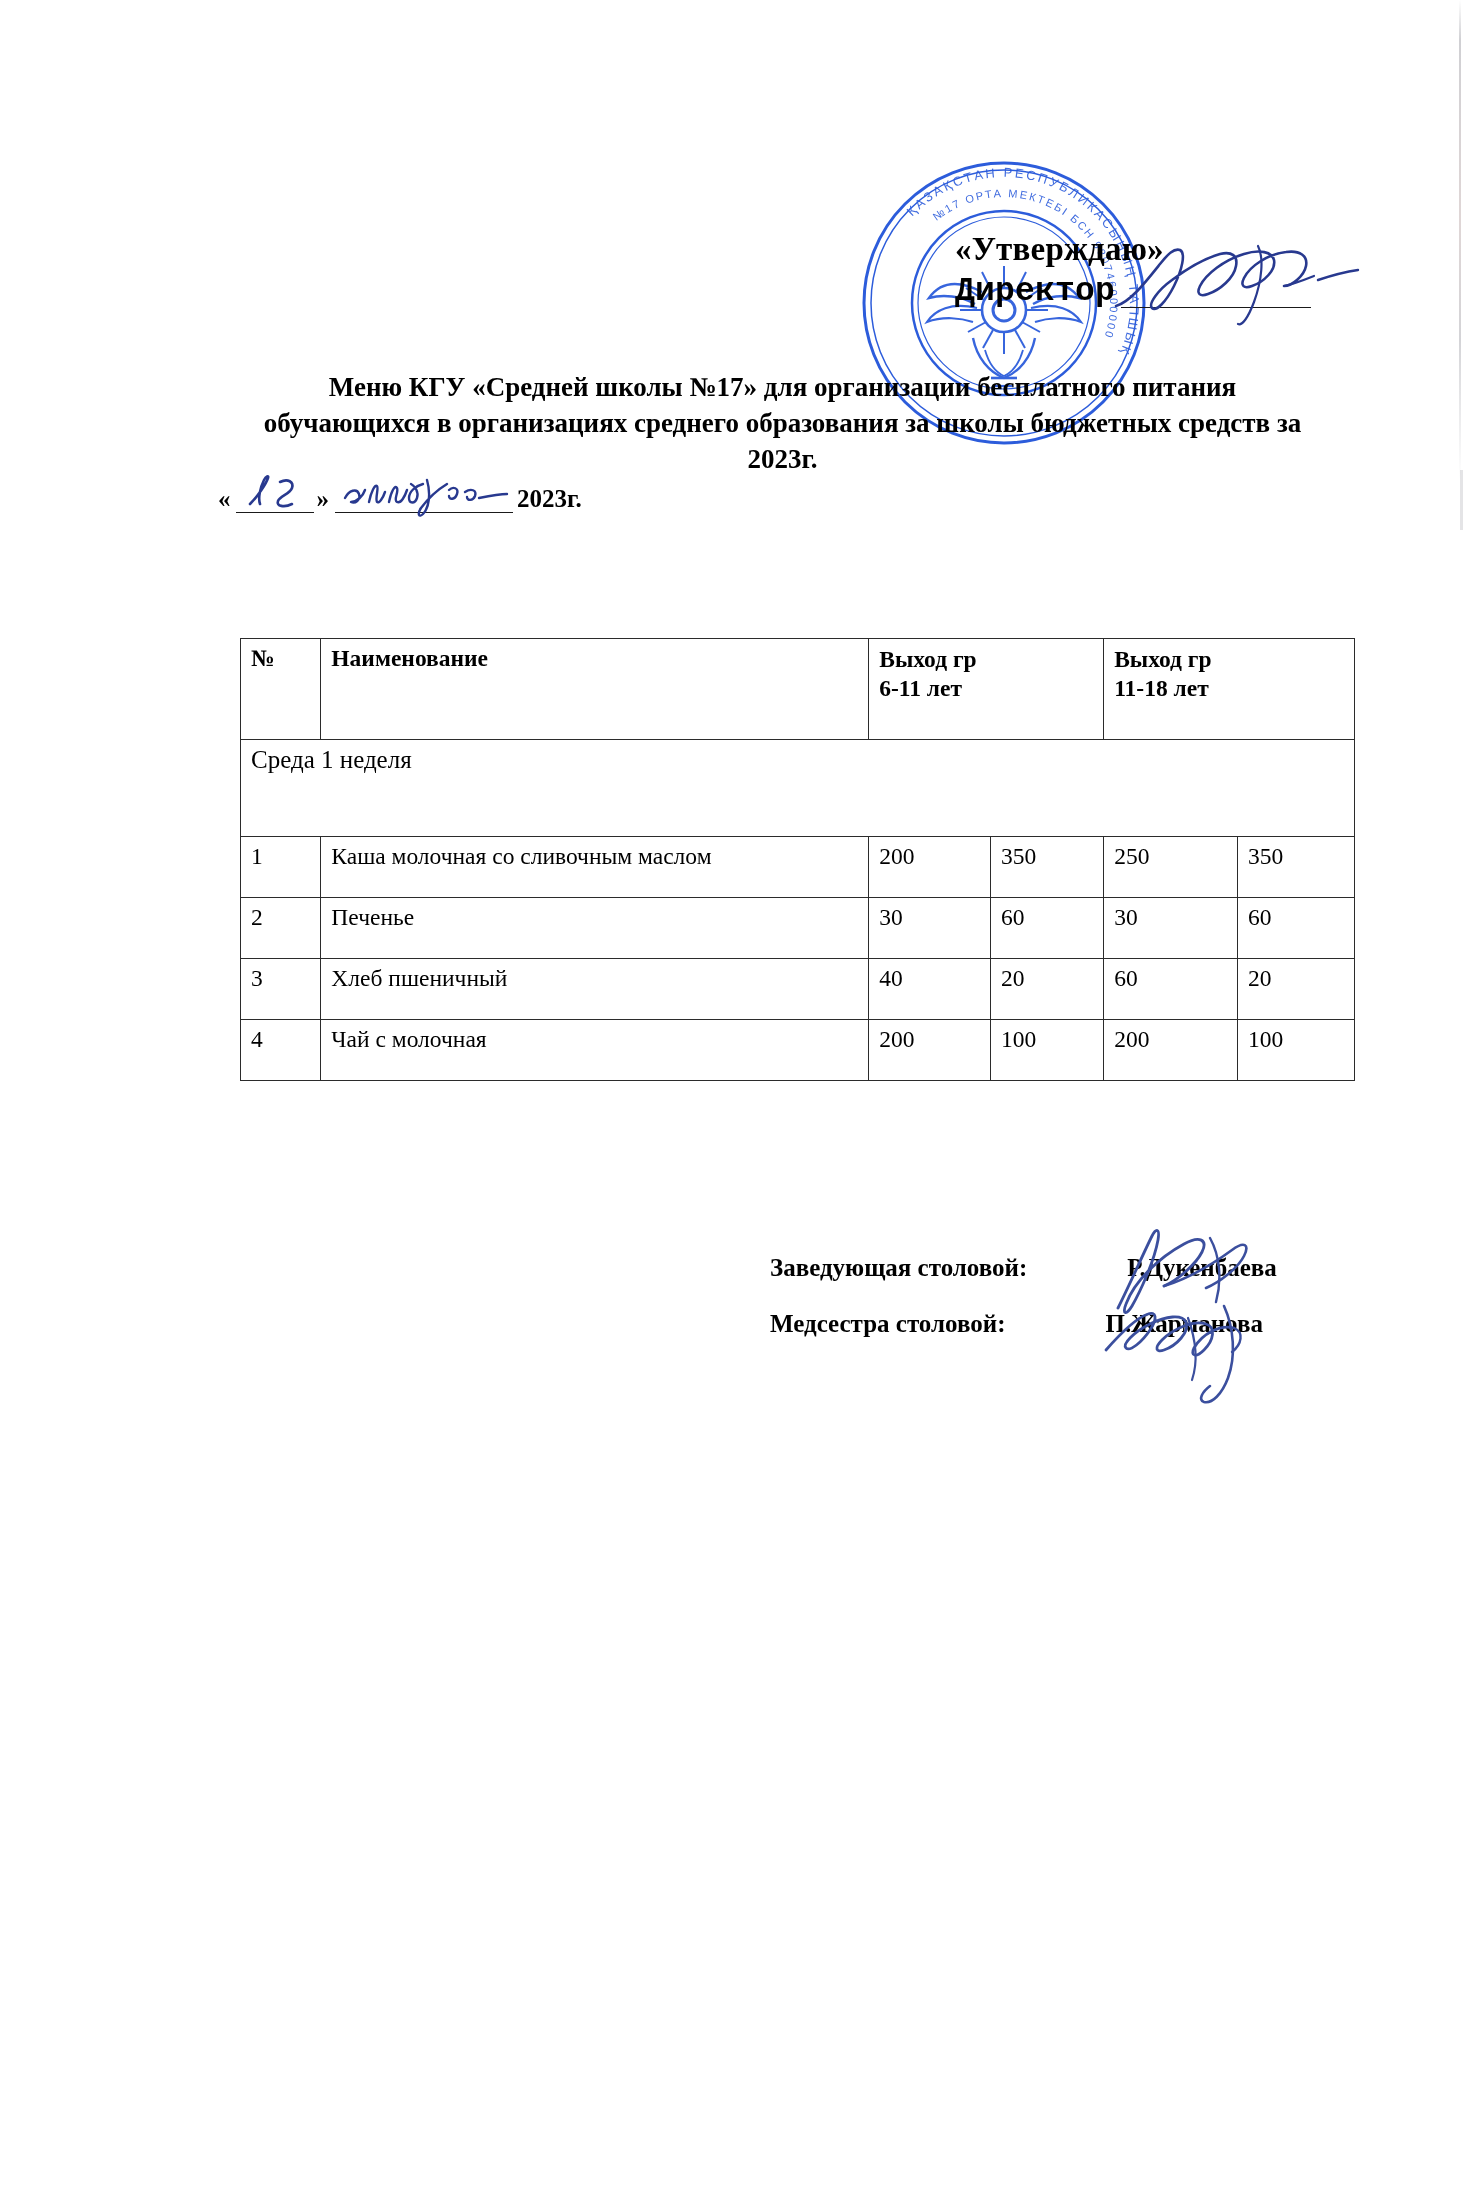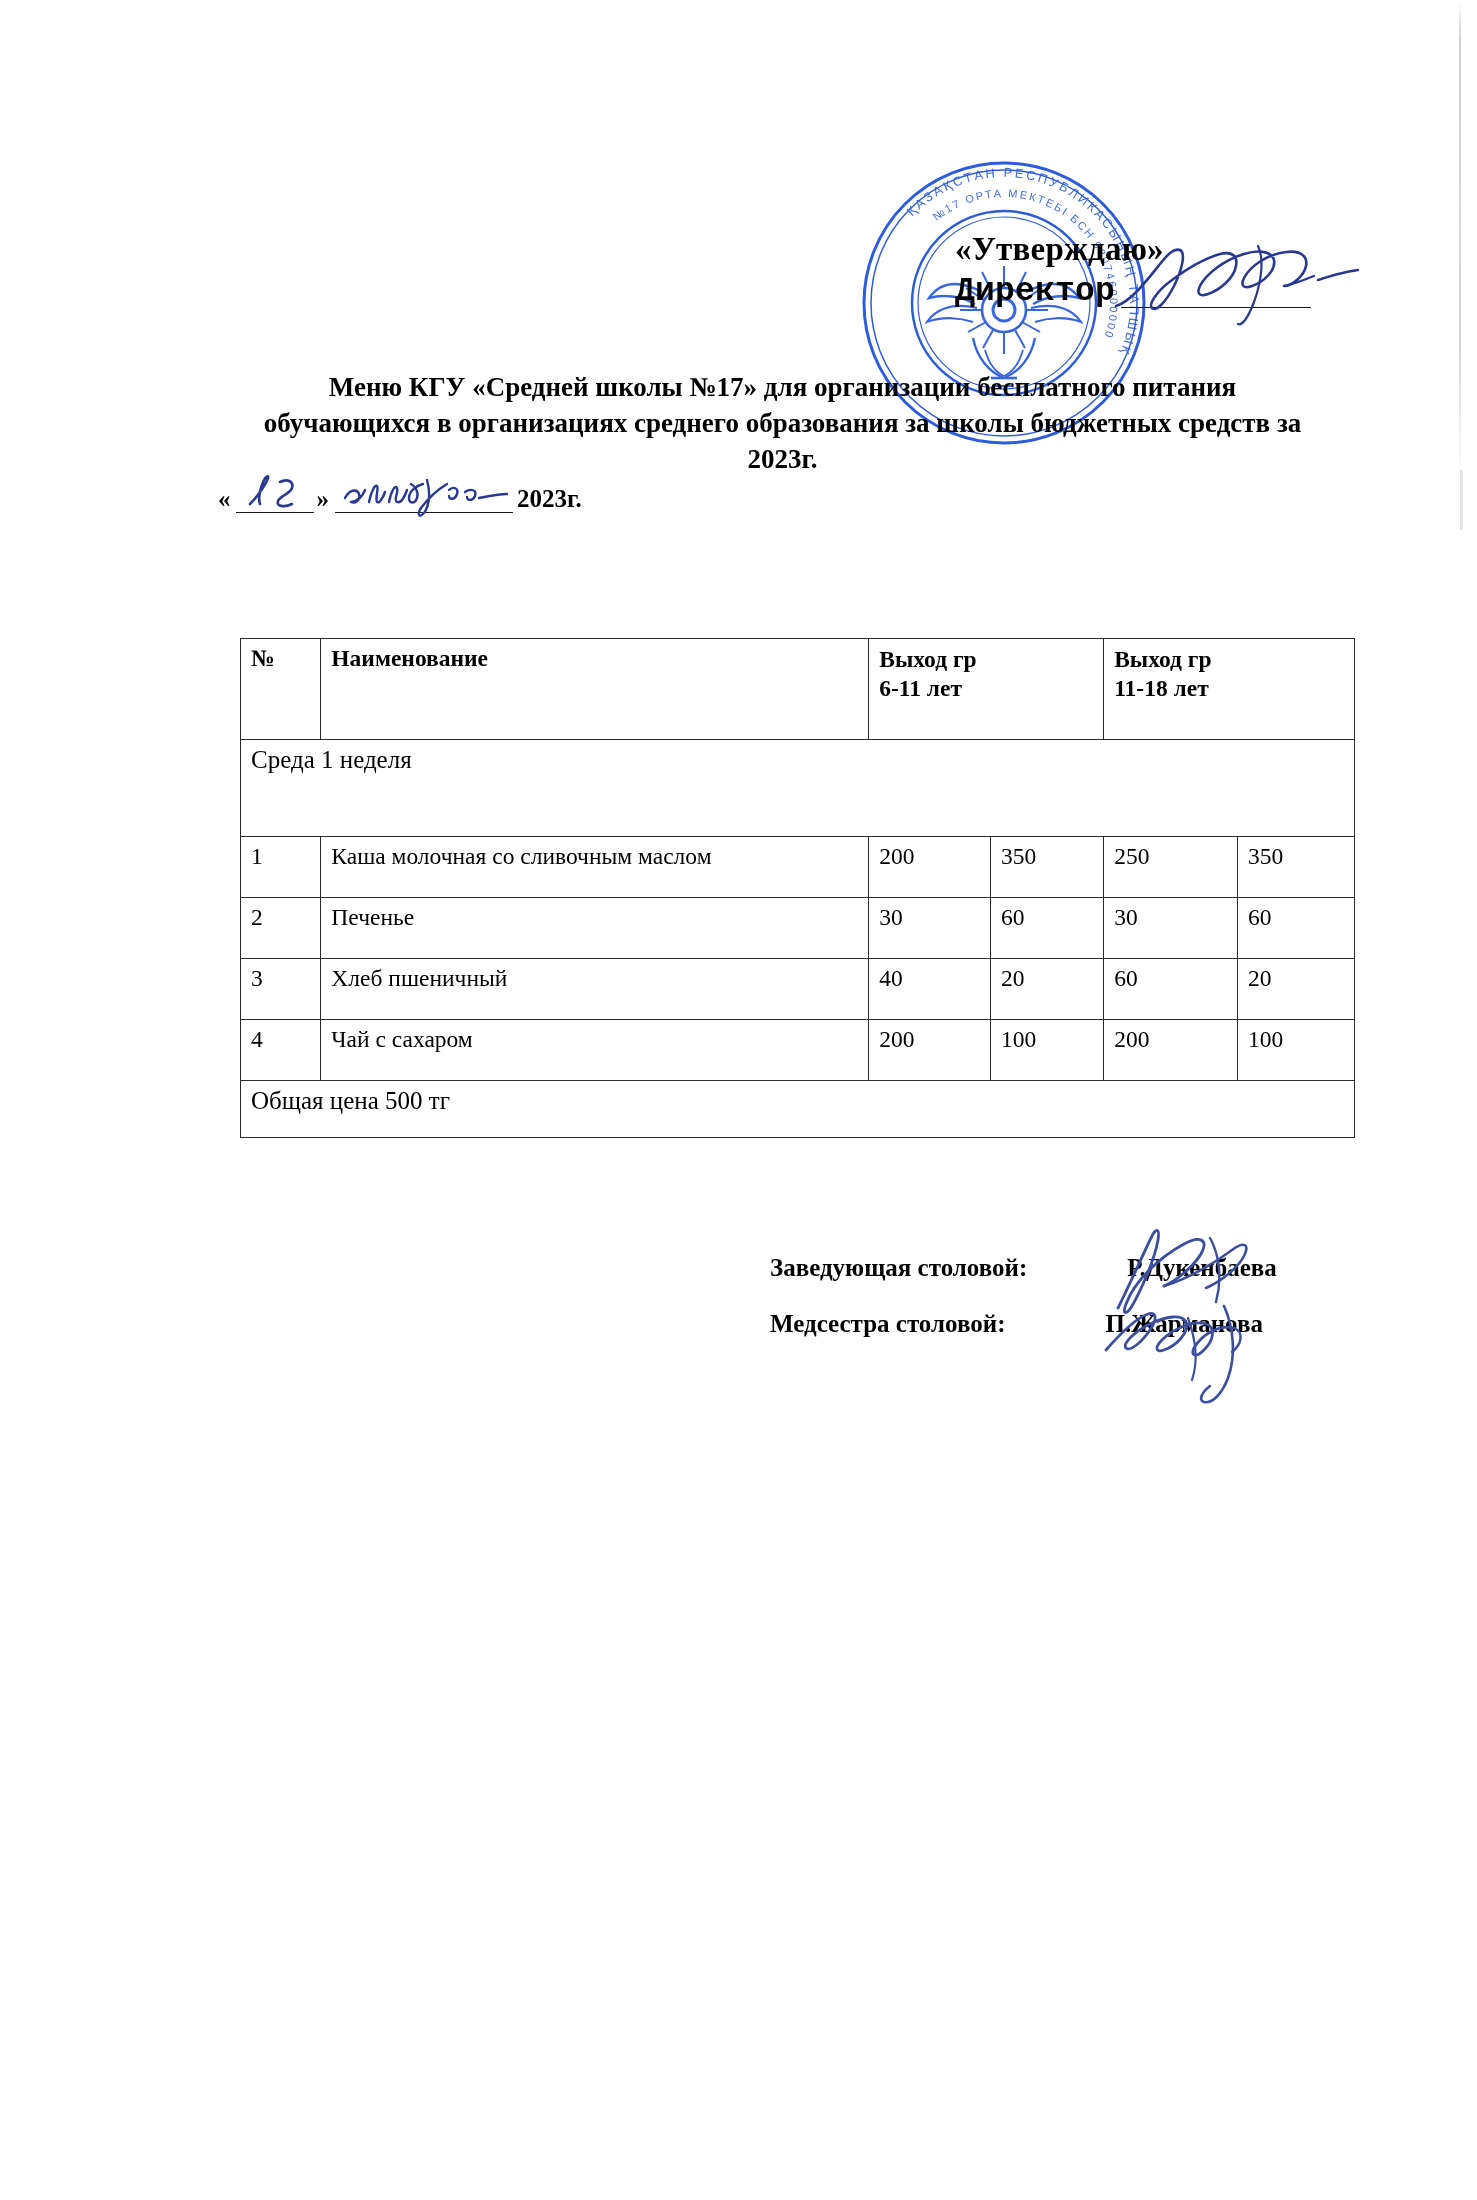--- a/index.html
+++ b/index.html
@@ -369,28 +369,25 @@
       <tr class="item-row">
         <td>3</td>
         <td>Хлеб пшеничный</td>
         <td>40</td>
         <td>20</td>
         <td>60</td>
         <td>20</td>
       </tr>
       <tr class="item-row">
         <td>4</td>
-        <td>Чай с сахаром</td>
+        <td>Чай с молочная</td>
         <td>200</td>
         <td>100</td>
         <td>200</td>
         <td>100</td>
-      </tr>
-      <tr class="total-row">
-        <td class="total-cell" colspan="6">Общая цена 500 тг</td>
       </tr>
     </tbody>
   </table>
 
   <div class="footer">
     <div class="footer-row">
       <span class="footer-role">Заведующая столовой:</span>
       <span class="footer-gap"></span>
       <span>Р.Дукенбаева</span>
     </div>

